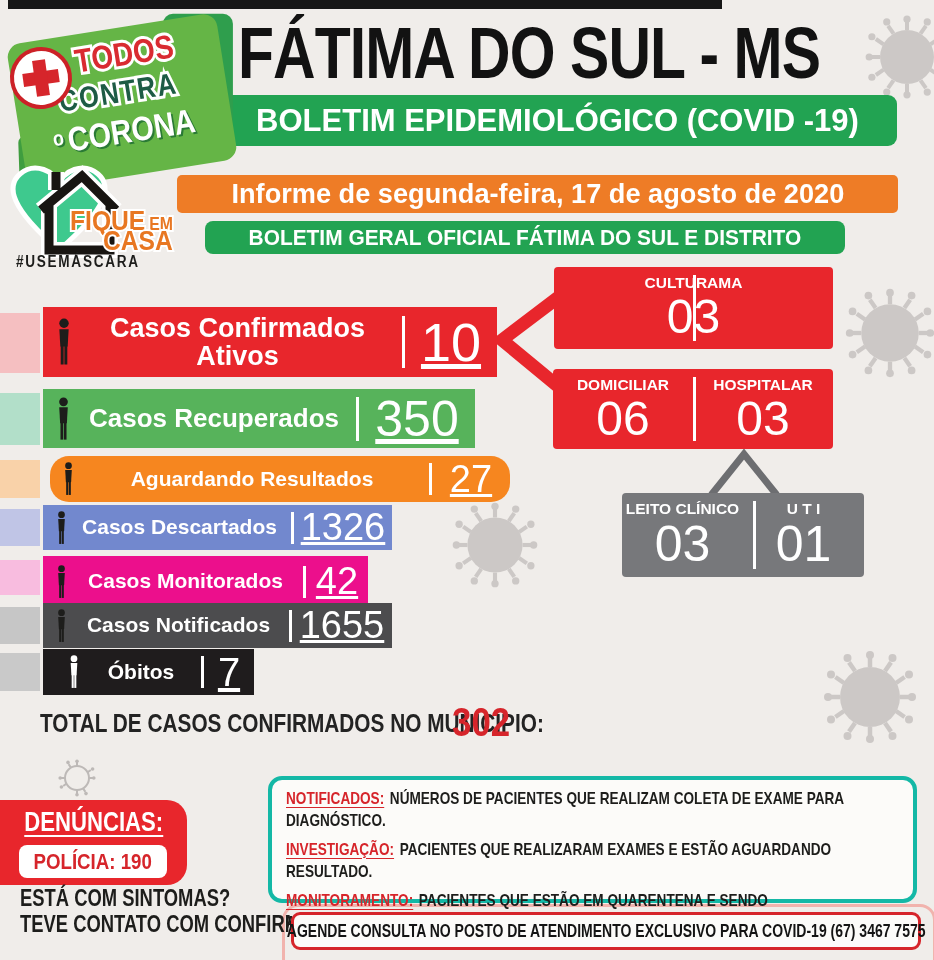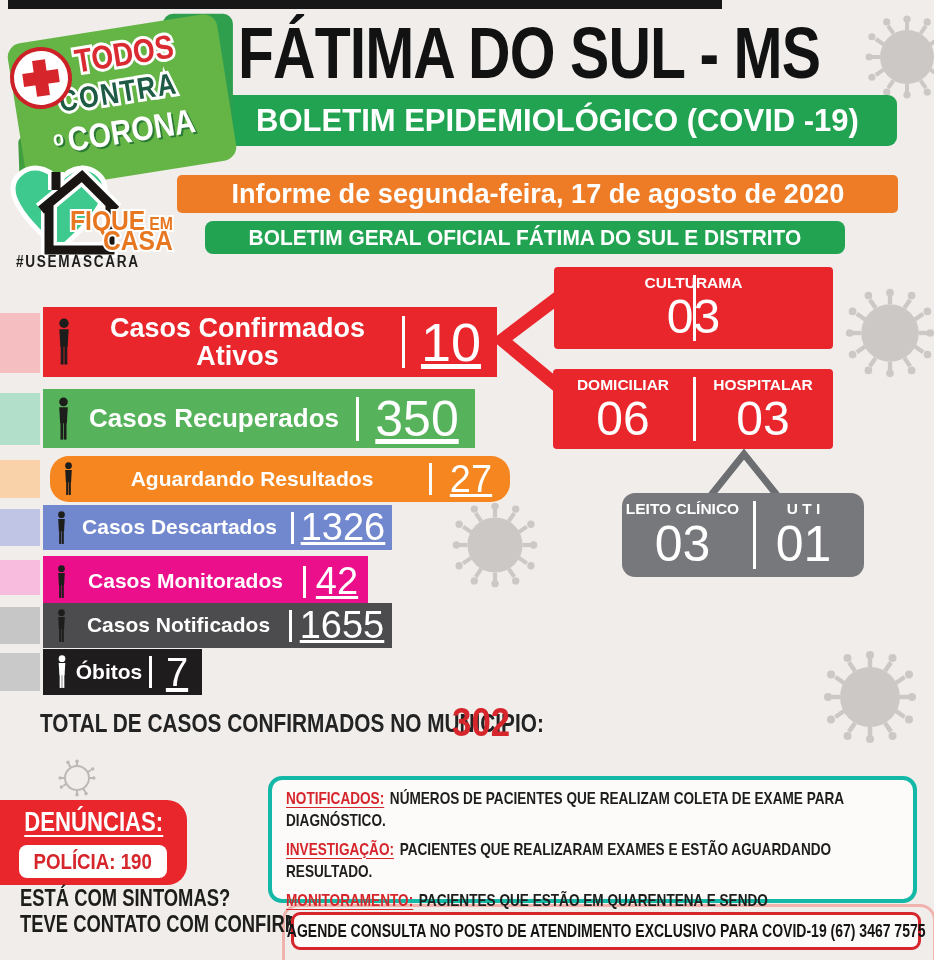--- a/index.html
+++ b/index.html
@@ -62,42 +62,42 @@
   .stat .sep{flex:0 0 3px;background:#fff;align-self:center;}
   .stat .val{text-align:center;color:#fff;white-space:nowrap;text-decoration:underline;}
   .bar1{left:43px;top:307px;width:454px;height:70px;}
   .bar1 .person{height:48px;} .bar1 .lbl{font-size:27px;} .bar1 .sep{height:52px;} .bar1 .val{flex:0 0 92px;font-size:54px;}
   .bar2{left:43px;top:389px;width:432px;height:59px;}
   .bar2 .person{height:44px;} .bar2 .lbl{font-size:26px;} .bar2 .sep{height:44px;} .bar2 .val{flex:0 0 116px;font-size:50px;}
   .bar3{left:50px;top:456px;width:460px;height:46px;border-radius:19px;}
   .bar4{left:43px;top:505px;width:349px;height:45px;}
   .bar5{left:43px;top:556px;width:325px;height:51px;}
   .bar6{left:43px;top:603px;width:349px;height:45px;}
-  .bar7{left:43px;top:649px;width:159px;height:46px;}
+  .bar7{left:43px;top:649px;width:199px;height:46px;padding-left:12px;}
   .bar3 .person,.bar4 .person,.bar5 .person,.bar6 .person,.bar7 .person{height:34px;}
   .bar3 .lbl,.bar4 .lbl,.bar5 .lbl,.bar6 .lbl,.bar7 .lbl{font-size:21px;}
   .bar3 .sep,.bar4 .sep,.bar5 .sep,.bar6 .sep,.bar7 .sep{height:32px;}
   .bar3 .val{flex:0 0 78px;font-size:38px;} .bar4 .val{flex:0 0 98px;font-size:38px;}
   .bar5 .val{flex:0 0 62px;font-size:38px;} .bar6 .val{flex:0 0 100px;font-size:38px;}
   .bar7 .val{flex:0 0 50px;font-size:40px;}
   .stub{z-index:2;}
   .stub1{left:0;top:313px;width:40px;height:60px;} .stub2{left:0;top:393px;width:40px;height:52px;}
   .stub3{left:0;top:460px;width:40px;height:38px;} .stub4{left:0;top:509px;width:40px;height:37px;}
   .stub5{left:0;top:560px;width:40px;height:35px;} .stub6{left:0;top:607px;width:40px;height:37px;}
   .stub7{left:0;top:653px;width:40px;height:38px;}
 
   
   .bk{z-index:3;border-radius:4px;display:flex;}
   .bk .cell{flex:1;display:flex;flex-direction:column;align-items:center;}
   .bk .cl{color:#fff;font-weight:bold;font-size:15.5px;margin-top:7px;white-space:nowrap;}
   .bk .cv{color:#fff;font-size:48px;line-height:1.0;margin-top:1px;}
   .bk .vsep{position:absolute;top:8px;bottom:8px;width:2.5px;background:#fff;}
   .box-loc{left:554px;top:267px;width:279px;height:82px;}
   .box-care{left:553px;top:369px;width:280px;height:80px;}
-  .box-bed{left:622px;top:493px;width:242px;height:84px;border-radius:13px;}
+  .box-bed{left:622px;top:493px;width:242px;height:84px;}
   .box-bed .cv{font-size:50px;}
   .box-loc .vsep{left:139px;} .box-care .vsep{left:140px;} .box-bed .vsep{left:131px;}
   .connector,.caret{z-index:2;}
 
   
   .total-label{left:40px;top:708px;font-size:26px;font-weight:bold;color:#232323;z-index:3;}
   .total-value{left:452px;top:699px;font-size:41px;font-weight:bold;color:#d6252b;z-index:3;
                transform:scaleX(.85);transform-origin:left top;}
 
   

